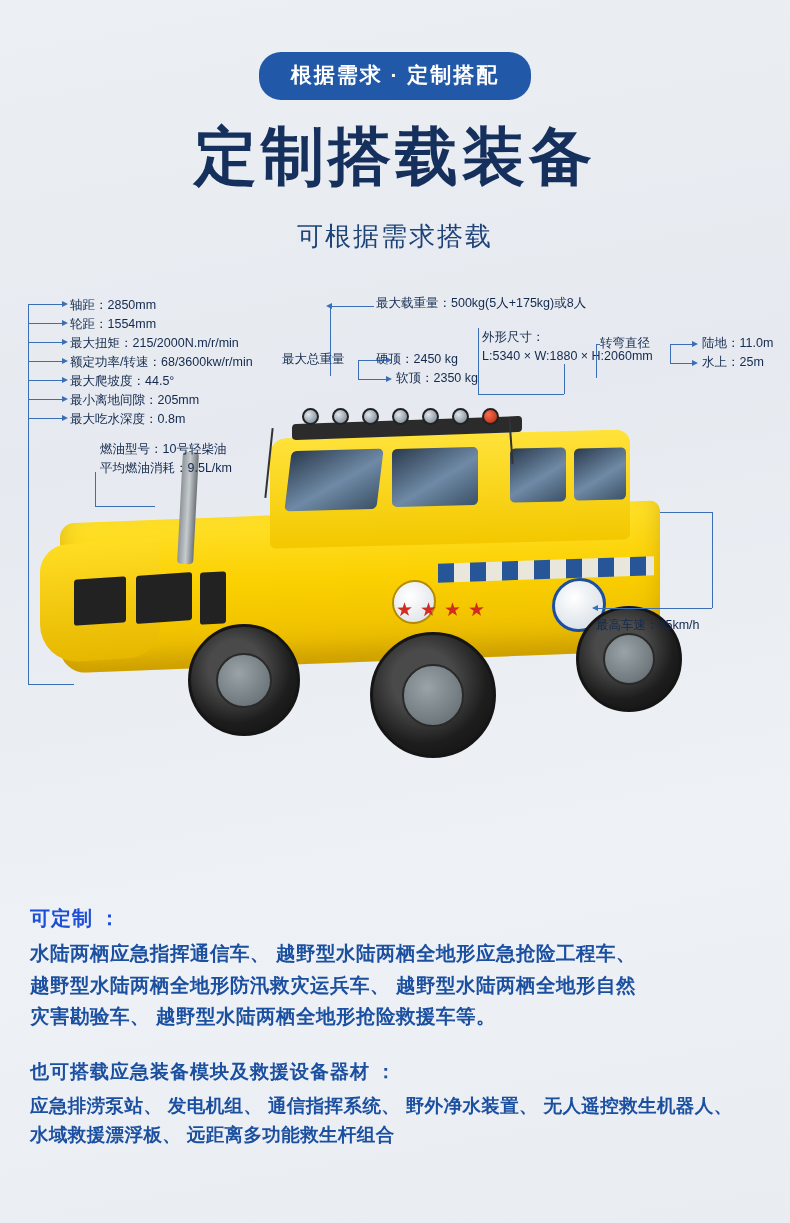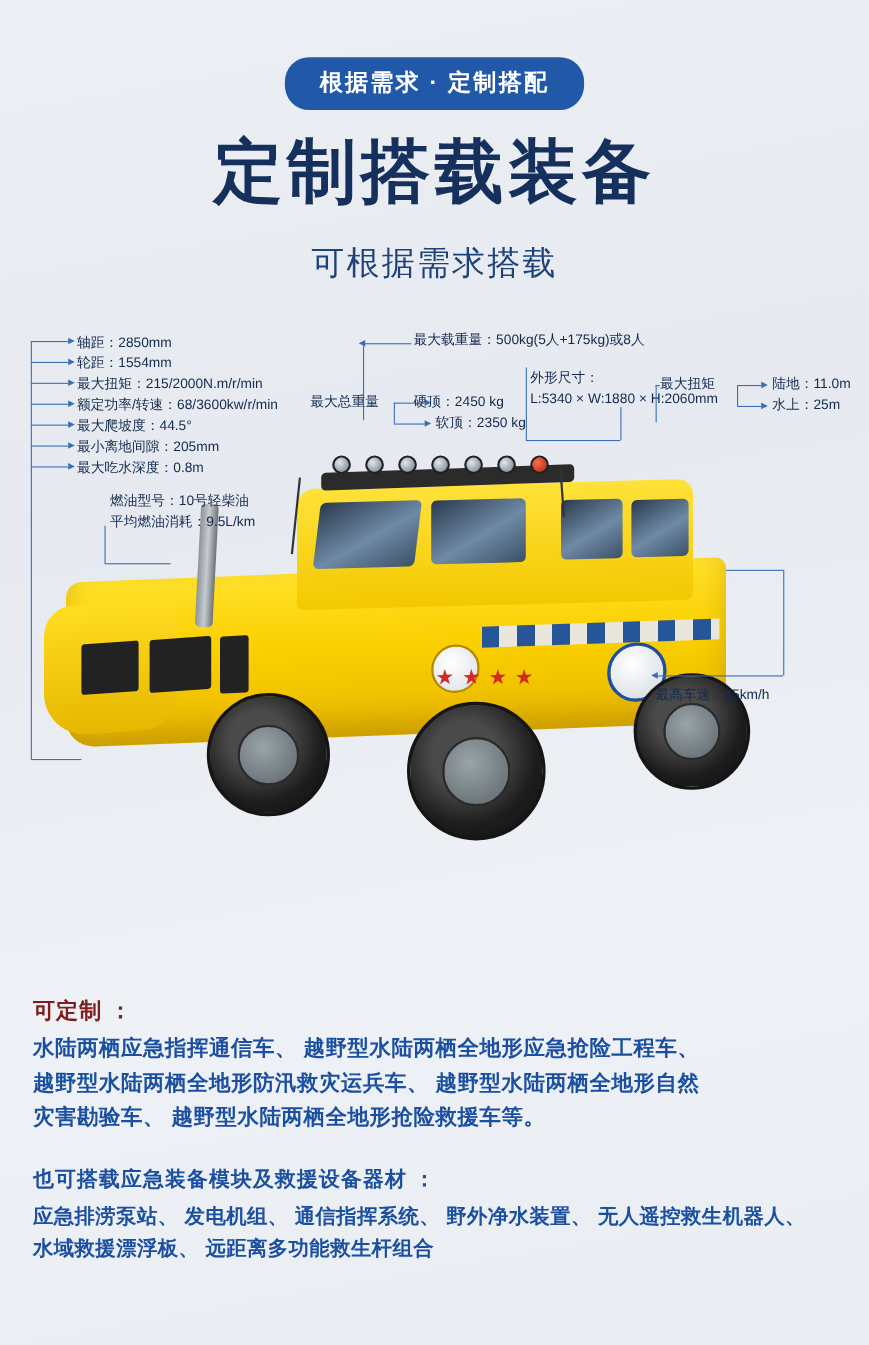--- a/index.html
+++ b/index.html
@@ -34,21 +34,21 @@
     text-align: center;
     font-size: 63px;
     font-weight: 800;
     color: #15305c;
     letter-spacing: 4px;
     line-height: 1.1;
   }
   .subtitle {
     margin-top: 26px;
     text-align: center;
-    font-size: 30px;
+    font-size: 26px;
     color: #1d4378;
     line-height: 1.5;
     letter-spacing: 2px;
     font-weight: 500;
   }
 
   
   .diagram {
     position: relative;
     width: 790px;
@@ -209,21 +209,21 @@
   }
 
   
   .bottom {
     position: absolute;
     left: 0; top: 905px;
     width: 790px;
     padding: 0 30px;
   }
   .b-head {
-    color: #7f1d1d;
+    color: #1d4ed8;
     font-size: 20px;
     font-weight: 700;
     letter-spacing: 1px;
     margin-bottom: 6px;
   }
   .b-body {
     color: #1b4fa0;
     font-size: 19.5px;
     line-height: 1.62;
     letter-spacing: 0.5px;
@@ -350,21 +350,21 @@
 
   <div class="callout" style="left:282px;top:68px;">最大总重量</div>
   <div class="leader h" style="left:358px;top:78px;width:28px;"></div>
   <div class="arrow" style="left:386px;top:74.5px;"></div>
   <div class="callout" style="left:376px;top:68px;">硬顶：2450 kg</div>
   <div class="leader h" style="left:358px;top:97px;width:28px;"></div>
   <div class="arrow" style="left:386px;top:93.5px;"></div>
   <div class="callout" style="left:396px;top:87px;">软顶：2350 kg</div>
   <div class="leader v" style="left:358px;top:78px;height:19px;"></div>
 
-  <div class="callout" style="left:600px;top:52px;">最大扭矩</div>
+  <div class="callout" style="left:600px;top:52px;">转弯直径</div>
   <div class="leader h" style="left:670px;top:62px;width:22px;"></div>
   <div class="arrow" style="left:692px;top:58.5px;"></div>
   <div class="callout" style="left:702px;top:52px;">陆地：11.0m</div>
   <div class="leader h" style="left:670px;top:81px;width:22px;"></div>
   <div class="arrow" style="left:692px;top:77.5px;"></div>
   <div class="callout" style="left:702px;top:71px;">水上：25m</div>
   <div class="leader v" style="left:670px;top:62px;height:19px;"></div>
   <div class="leader v" style="left:596px;top:62px;height:34px;"></div>
   <div class="leader h" style="left:596px;top:62px;width:4px;"></div>
 

